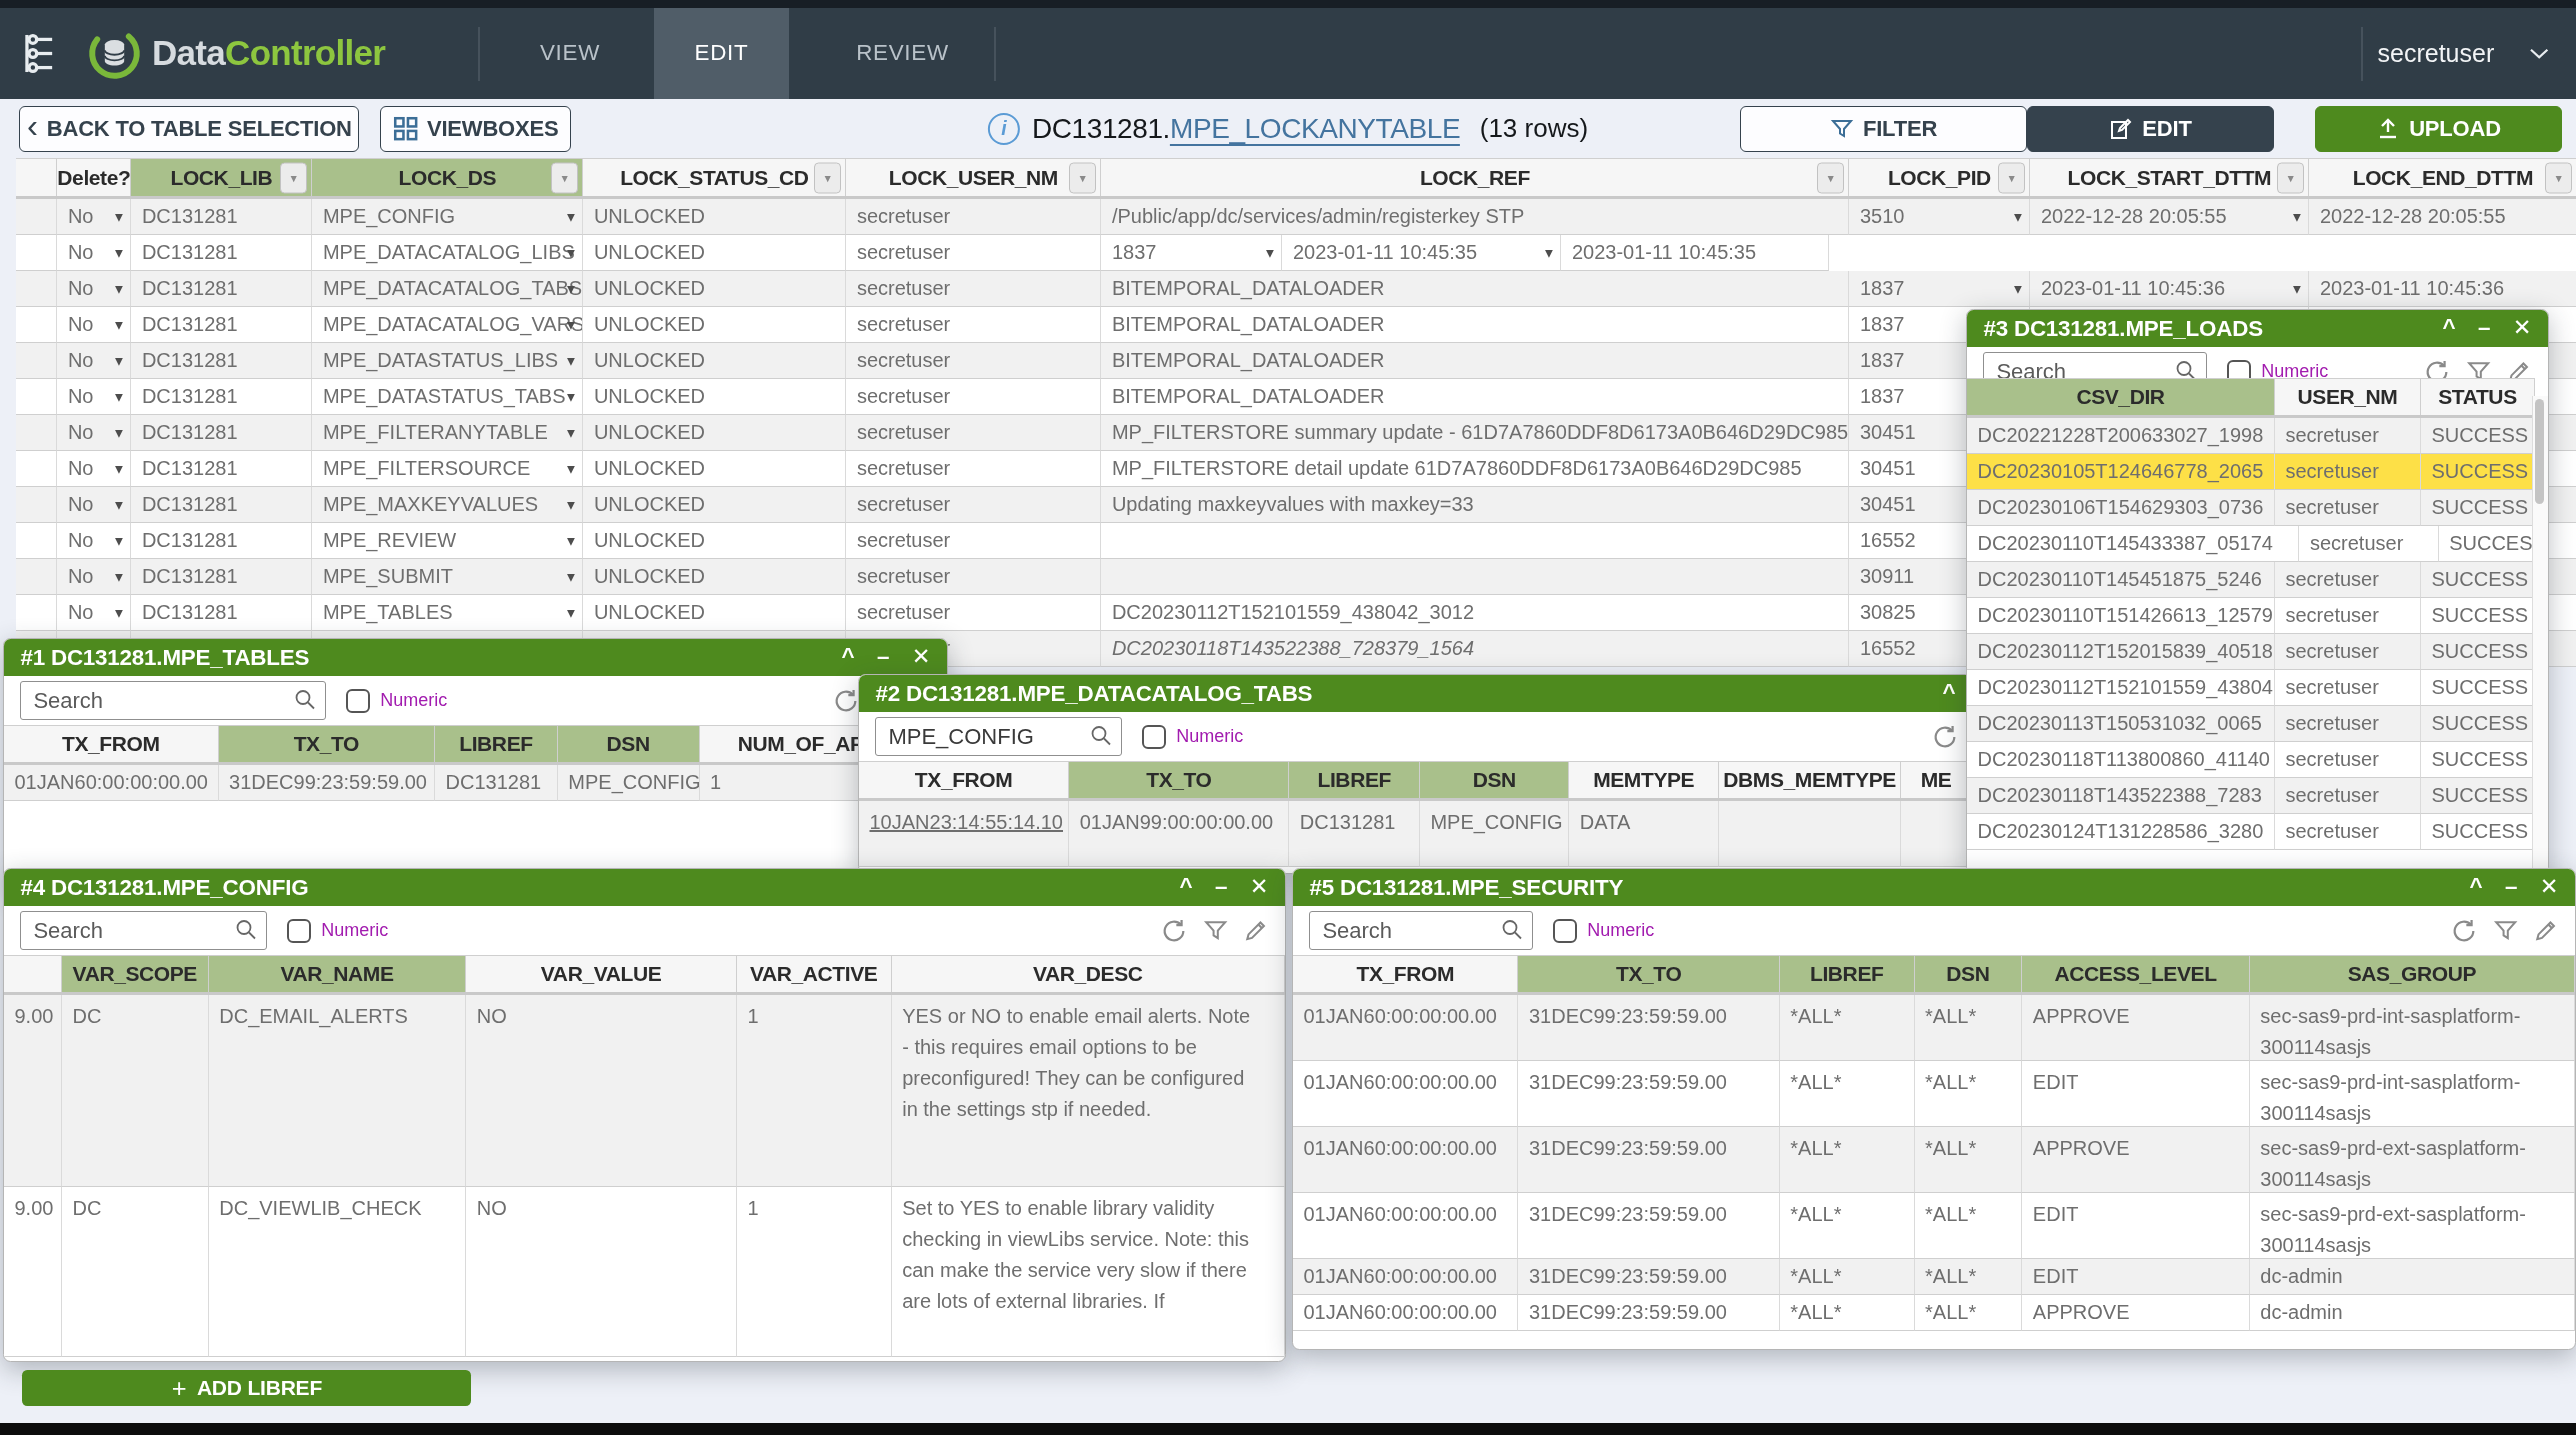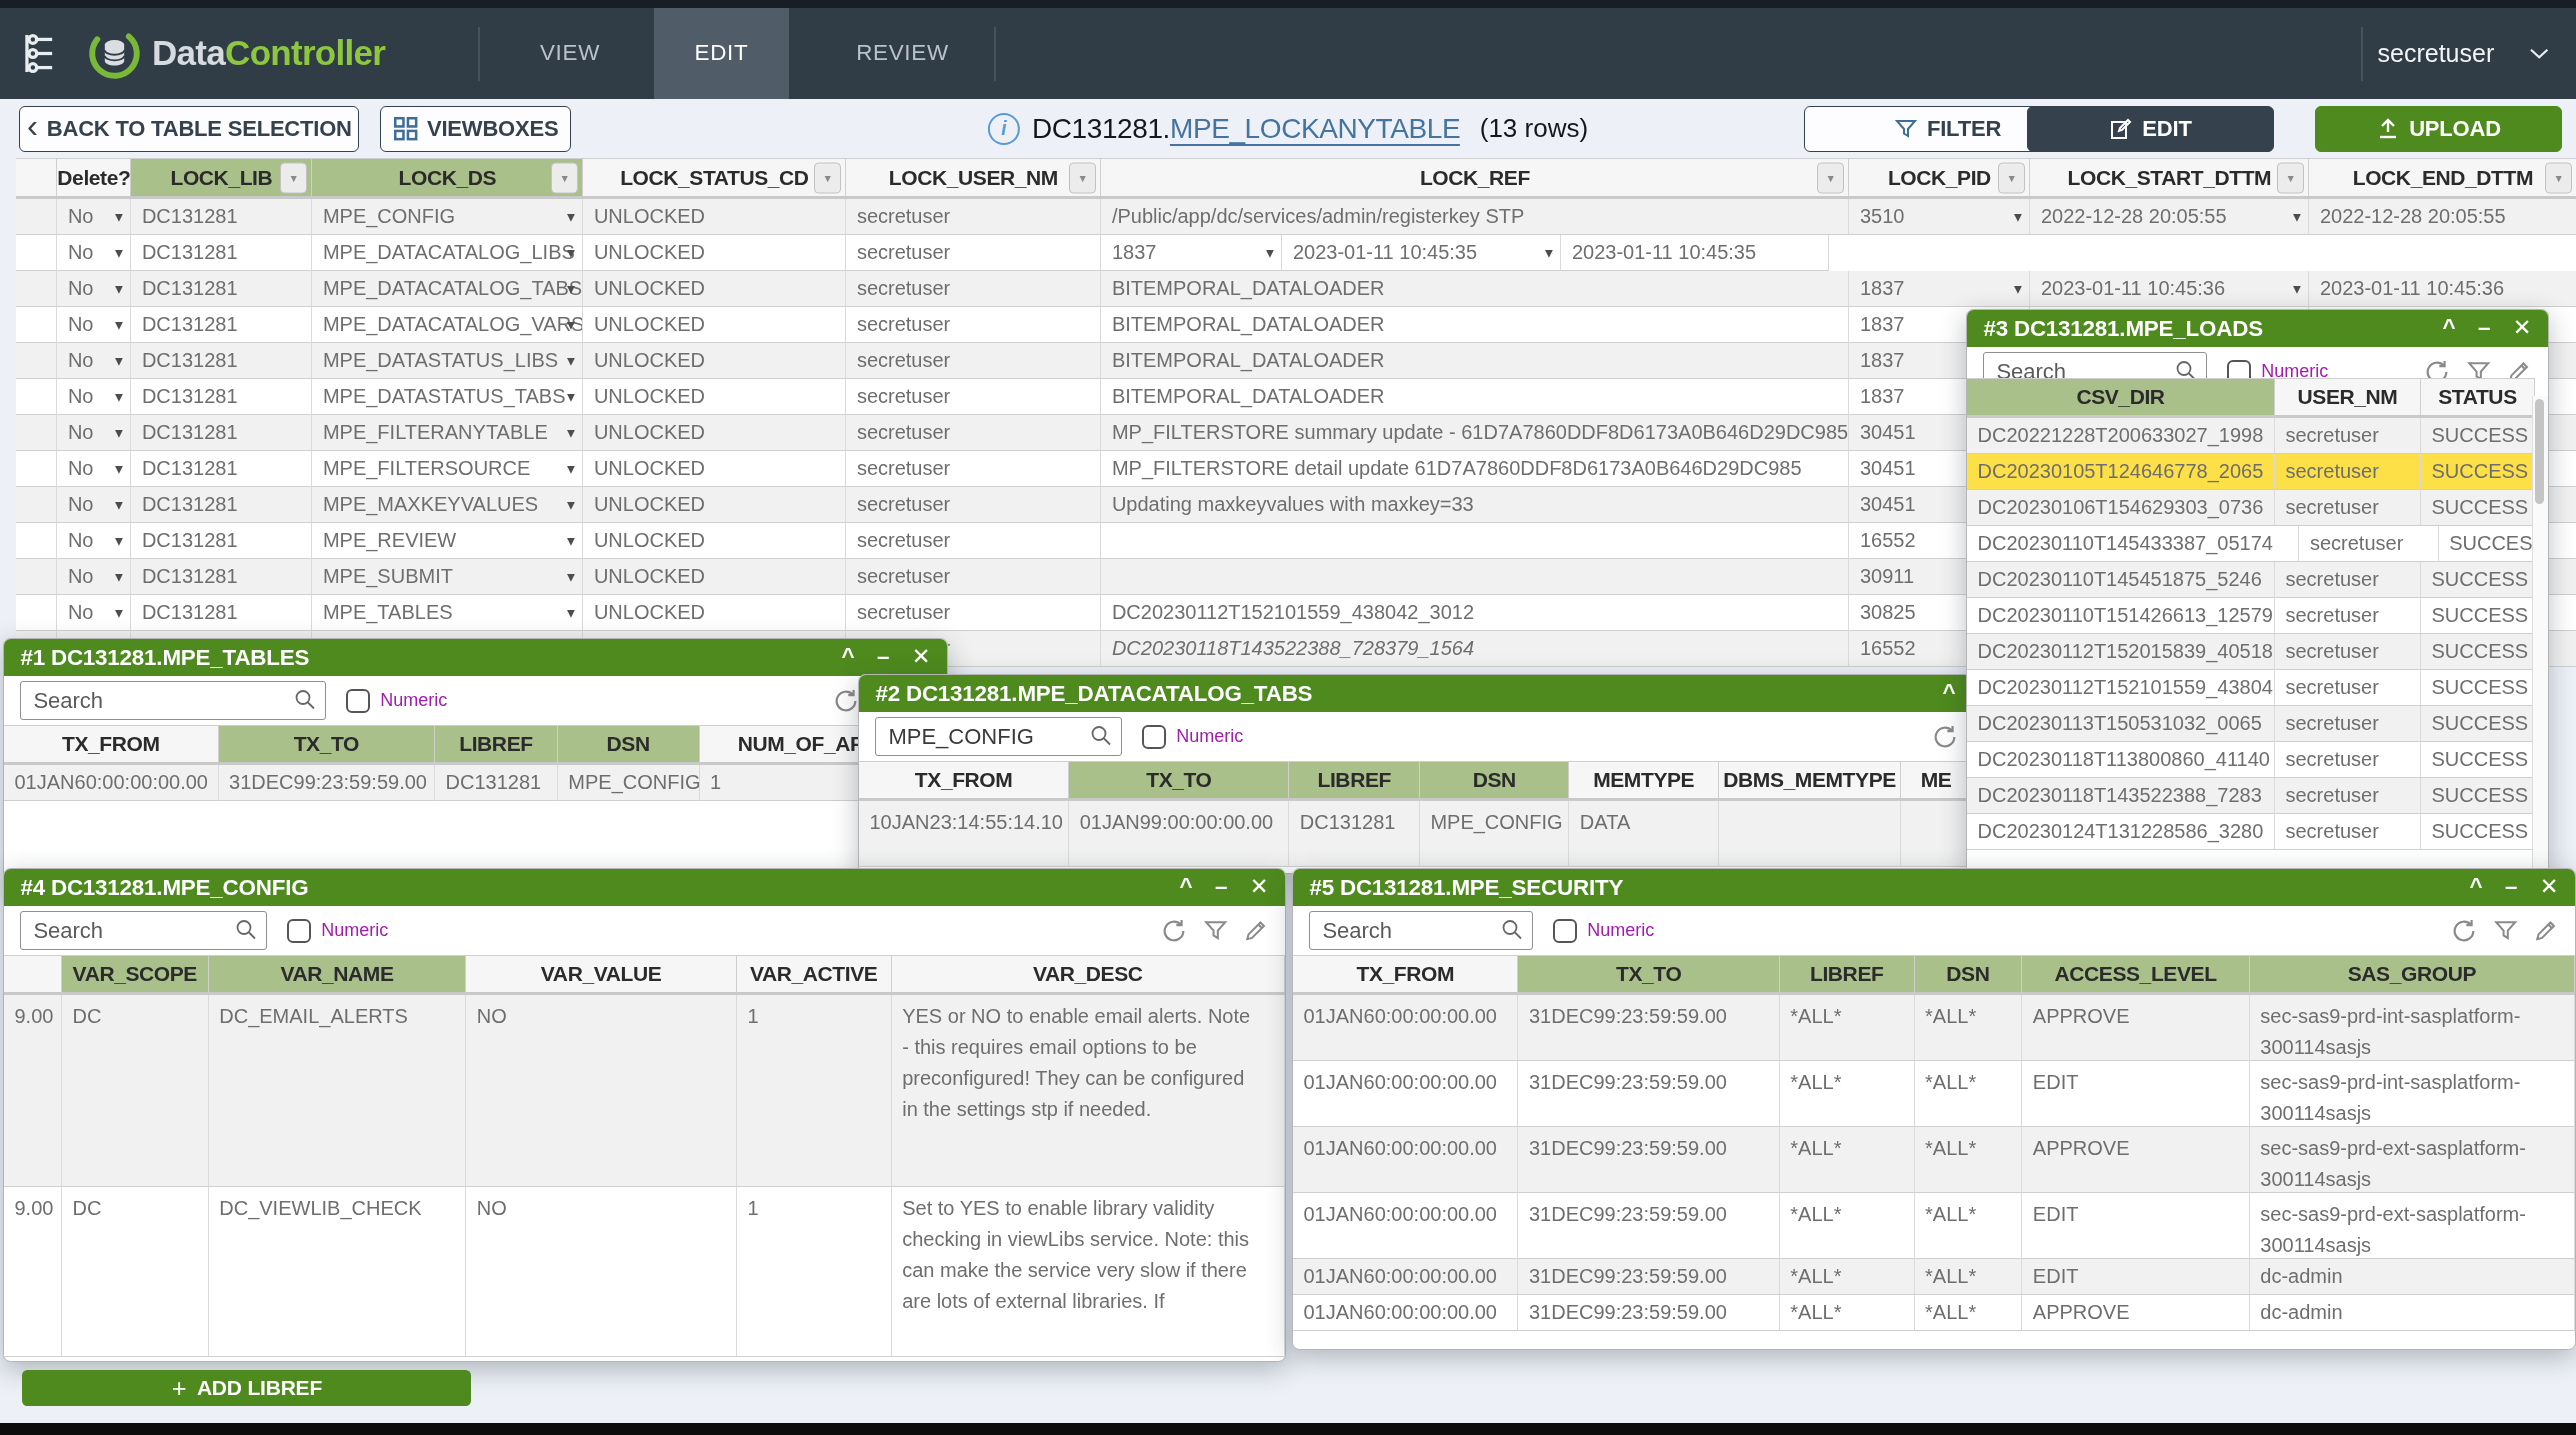--- a/index.html
+++ b/index.html
@@ -150,21 +150,21 @@
     </div>
     <div class="title-wrap">
       <span class="info-icon">
           <span>i</span>
         </span>
       <span>
         <span class="title-text">DC131281.</span><span class="title-link">MPE_LOCKANYTABLE</span>
       </span>
       <span class="title-rows">(13 rows)</span>
     </div>
-    <div class="tbtn light cond" style="left:1804px;width:287px">
+    <div class="tbtn light cond" style="left:1740px;width:287px">
       <svg width="24" height="24" viewBox="0 0 24 24" fill="none" stroke="#3c6e97" stroke-width="2">
         <path d="M3 4h18l-7 8v7l-4-2.5V12z"></path>
       </svg>
       <span>FILTER</span>
     </div>
     <div class="tbtn dark cond" style="left:2027px;width:247px">
       <svg width="24" height="24" viewBox="0 0 24 24" fill="none" stroke="#ffffff" stroke-width="2">
         <rect x="3" y="5" width="14" height="16"></rect>
           <path d="M19 3l2 2-8 8-3 1 1-3z"></path>
       </svg>
@@ -472,21 +472,21 @@
               <span>MEMTYPE</span>
             </div>
             <div class="gt-th cond" style="width: 183px; height: 37px;">
               <span>DBMS_MEMTYPE</span>
             </div>
             <div class="gt-th cond" style="width: 71px; height: 37px;">
               <span>ME</span>
             </div>
           </div>
           <div class="gt-row" style="height: 66px; background: rgb(241, 241, 241);">
-            <div class="gt-td wrap" style="width: 211px; height: 66px;"><span>10JAN23:14:55:14.10</span></div>
+            <div class="gt-td wrap" style="width: 211px; height: 66px; text-decoration: underline;"><span>10JAN23:14:55:14.10</span></div>
             <div class="gt-td wrap" style="width: 221px; height: 66px;"><span>01JAN99:00:00:00.00</span></div>
             <div class="gt-td wrap" style="width: 131px; height: 66px;"><span>DC131281</span></div>
             <div class="gt-td wrap" style="width: 150px; height: 66px;"><span>MPE_CONFIG</span></div>
             <div class="gt-td wrap" style="width: 150px; height: 66px;"><span>DATA</span></div>
             <div class="gt-td wrap" style="width: 183px; height: 66px;"><span></span></div>
             <div class="gt-td wrap" style="width: 71px; height: 66px;"><span></span></div>
           </div>
         </div>
       </div>
       <div class="vbox" style="left: 1966px; top: 309px; width: 583px; height: 566px; z-index: 30;">

